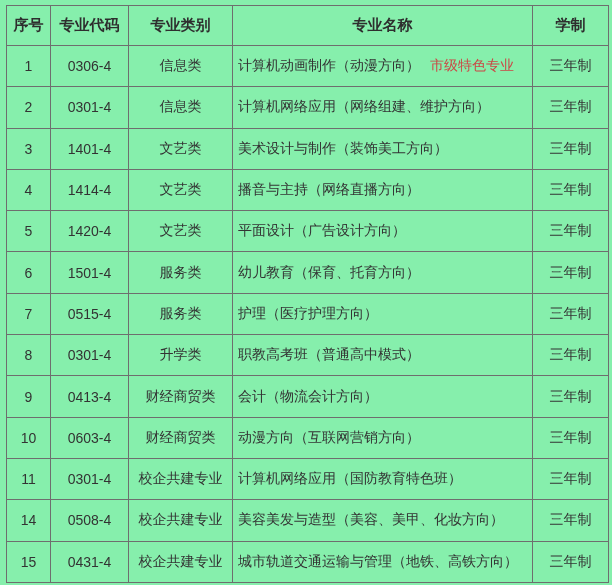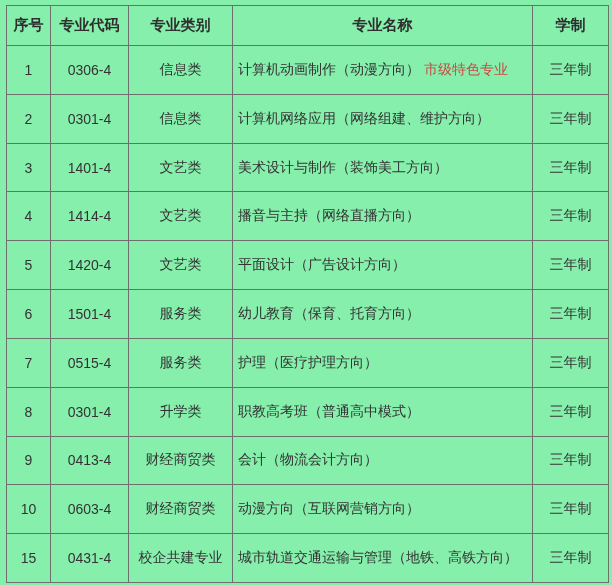--- a/index.html
+++ b/index.html
@@ -35,21 +35,21 @@
     font-size: 15px;
     font-weight: bold;
     color: #2e2e2e;
     height: 40px;
   }
   table.majors td.name-cell {
     text-align: left;
     padding-left: 5px;
   }
   .highlight {
-    margin-left: 0;
+    margin-left: 6px;
   }
 </style>
 </head>
 <body>
 
 <div class="page">
   <table class="majors">
     <colgroup>
       <col style="width:44px">
       <col style="width:78px">
@@ -170,23 +170,43 @@
     <td>10</td>
     <td>0603-4</td>
     <td>财经商贸类</td>
     <td class="name-cell">
       <span>动漫方向（互联网营销方向）</span>
       
     </td>
     <td>三年制</td>
   </tr>
 
-
-
-
+  <tr>
+    <td>11</td>
+    <td>0301-4</td>
+    <td>校企共建专业</td>
+    <td class="name-cell">
+      <span>计算机网络应用（国防教育特色班）</span>
+      
+    </td>
+    <td>三年制</td>
+  </tr>
+
+
+
+  <tr>
+    <td>14</td>
+    <td>0508-4</td>
+    <td>校企共建专业</td>
+    <td class="name-cell">
+      <span>美容美发与造型（美容、美甲、化妆方向）</span>
+      
+    </td>
+    <td>三年制</td>
+  </tr>
 
   <tr>
     <td>15</td>
     <td>0431-4</td>
     <td>校企共建专业</td>
     <td class="name-cell">
       <span>城市轨道交通运输与管理（地铁、高铁方向）</span>
       
     </td>
     <td>三年制</td>

